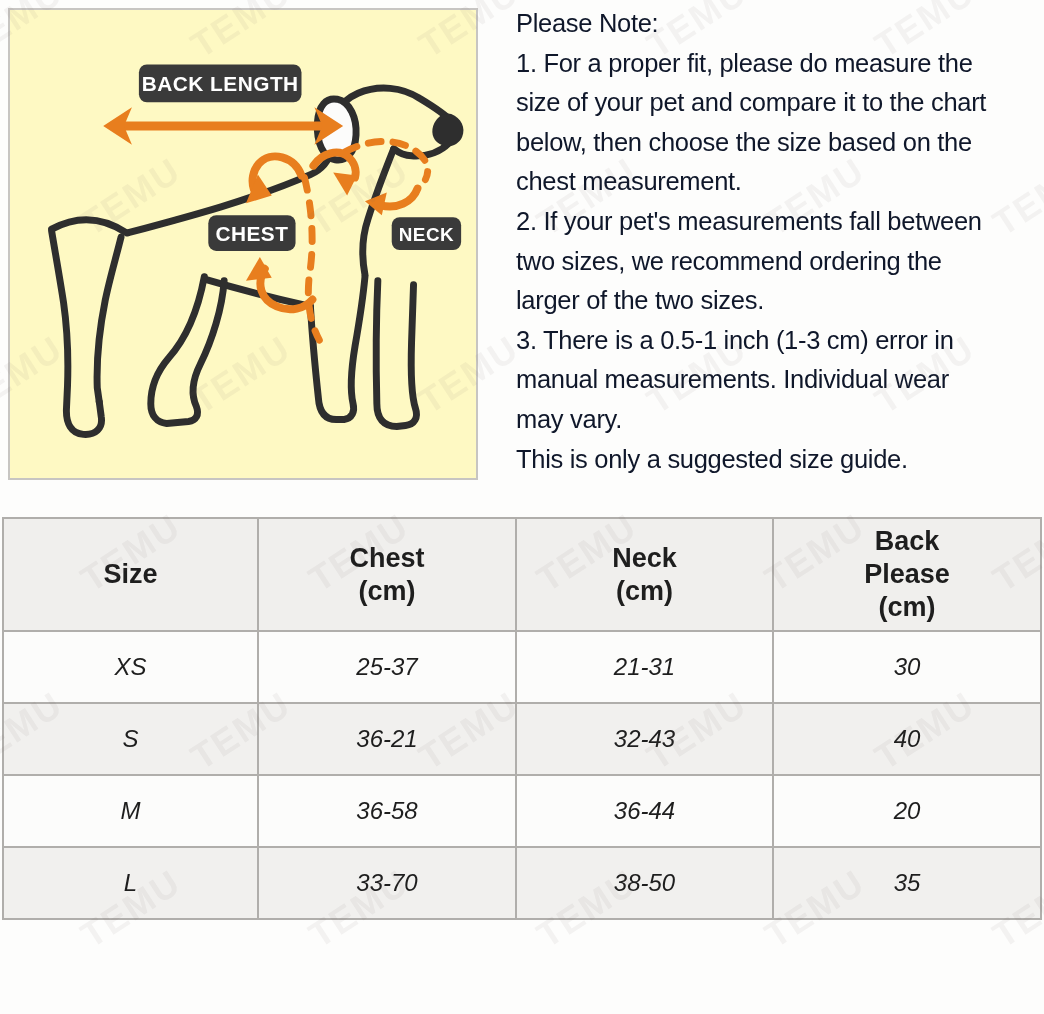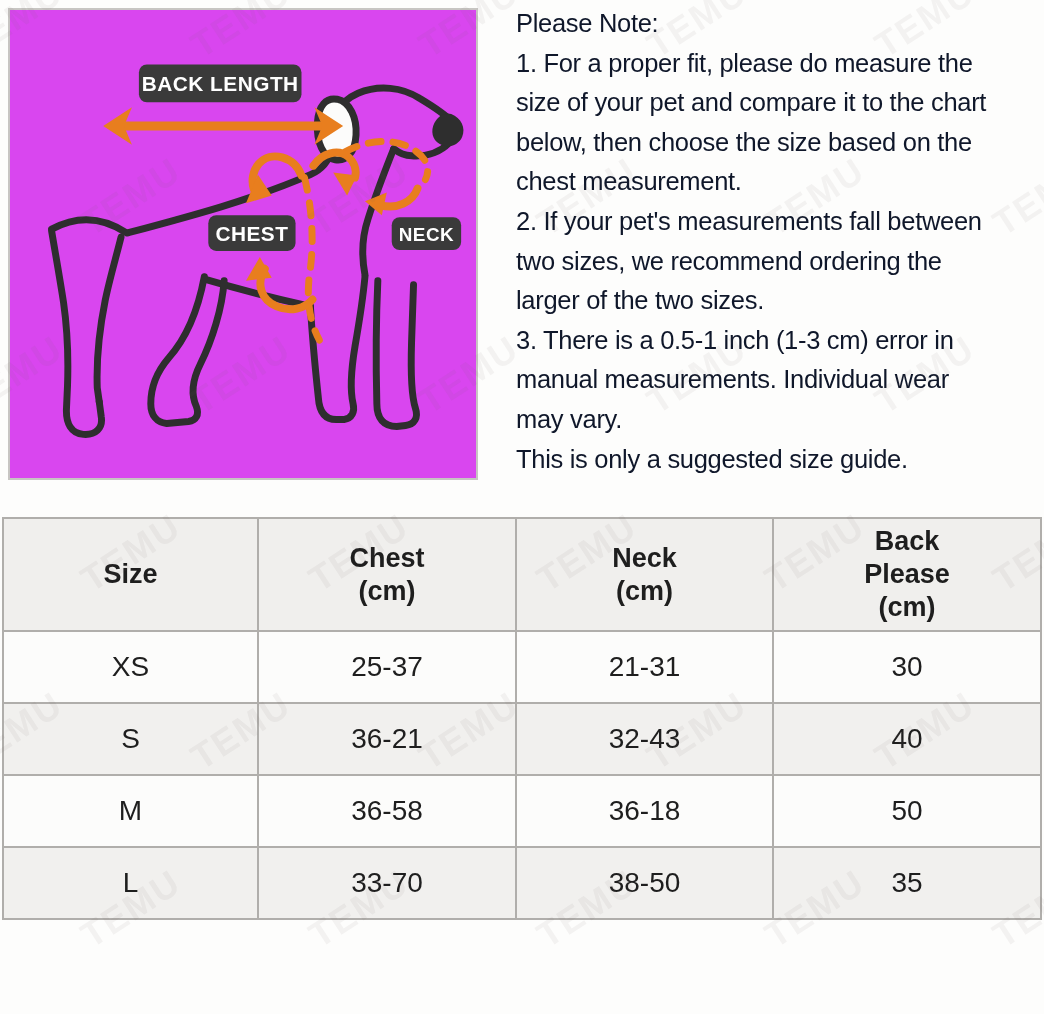--- a/index.html
+++ b/index.html
@@ -17,21 +17,21 @@
     transform:rotate(-33deg);
     font-weight:bold; font-size:36px; letter-spacing:2px;
     color:rgba(110,104,98,0.07);
     white-space:nowrap;
   }
 
   
   .diagram-box {
     position:absolute; left:8px; top:8px;
     width:470px; height:472px;
-    background:#d946ef;
+    background:#fef9c3;
     border:2px solid #c7c5c2;
     box-sizing:border-box;
   }
   .diagram-box svg { position:absolute; left:0; top:0; }
 
   
   .note {
     position:absolute; left:516px; top:4px; width:528px;
     font-size:25.5px; line-height:39.6px; letter-spacing:-0.3px;
     color:#0f172a;
@@ -48,21 +48,21 @@
     text-align:center; vertical-align:middle;
     color:#1e1e1e;
     padding:0;
   }
   .size-table th {
     height:111px;
     font-size:27px; font-weight:bold; line-height:33px;
     background:#f0efed;
     white-space:pre-line;
   }
-  .size-table td { height:70px; font-size:28px; }
+  .size-table td { height:70px; font-size:24px;font-style:italic; }
   .size-table tbody tr:nth-child(odd)  td { background:#fcfcfb; }
   .size-table tbody tr:nth-child(even) td { background:#f1f0ee; }
 
   .pill-text { font-weight:bold; fill:#ffffff; letter-spacing:0.5px; }
 </style>
 </head>
 <body>
 
 <div class="diagram-box">
   <svg width="466" height="468" viewBox="0 0 470 470">
@@ -162,22 +162,22 @@
     </tr>
     <tr>
       <td>S</td>
       <td>36-21</td>
       <td>32-43</td>
       <td>40</td>
     </tr>
     <tr>
       <td>M</td>
       <td>36-58</td>
-      <td>36-18</td>
-      <td>50</td>
+      <td>36-44</td>
+      <td>20</td>
     </tr>
     <tr>
       <td>L</td>
       <td>33-70</td>
       <td>38-50</td>
       <td>35</td>
     </tr>
   </tbody>
 </table>
 

